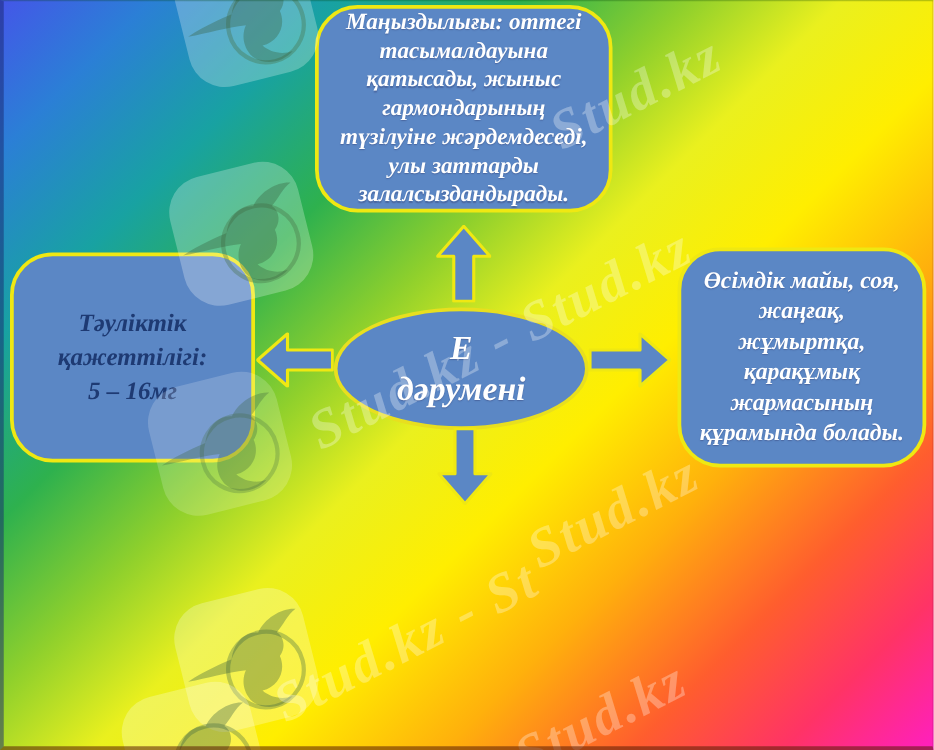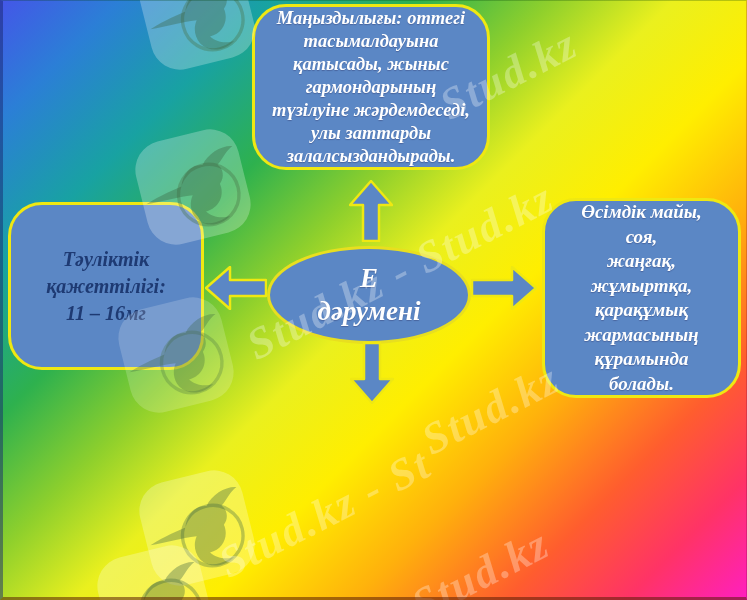--- a/index.html
+++ b/index.html
@@ -23,21 +23,21 @@
     display:flex;align-items:center;justify-content:center;text-align:center;
   }
   .node-text{
     white-space:pre-line;font-weight:bold;font-style:italic;
     color:#ffffff;text-shadow:0 1px 1px rgba(40,40,90,.35);
   }
   .box-top{left:252px;top:4px;width:238px;height:166px;padding:2px 10px;}
   .box-top .node-text{font-size:18.5px;line-height:23px;}
   .box-left{left:8px;top:202px;width:196px;height:168px;padding:2px 18px;}
   .box-left .node-text{font-size:20px;line-height:27px;color:#1e3a73;text-shadow:none;}
-  .box-right{left:542px;top:198px;width:199px;height:200px;padding:2px 26px;}
+  .box-right{left:542px;top:198px;width:199px;height:176px;padding:2px 8px;}
   .box-right .node-text{font-size:19px;line-height:24.5px;}
   .box-bottom{left:254px;top:416px;width:244px;height:168px;padding:2px 16px;}
   .box-bottom .node-text{font-size:20px;line-height:27px;}
   .center-ellipse{
     left:267px;top:246px;width:204px;height:98px;border-radius:50%;
     border-color:#e8df1f;
   }
   .center-ellipse .node-text{font-size:27px;line-height:33px;}
   .arrow{position:absolute;z-index:2;}
   .arrow polygon{fill:#5b87c5;stroke:#efe812;stroke-width:2.5;stroke-linejoin:round;}
@@ -78,21 +78,21 @@
 тасымалдауына
 қатысады, жыныс
 гармондарының
 түзілуіне жәрдемдеседі,
 улы заттарды
 залалсыздандырады.</div>
   </div>
   <div class="node box-left">
     <div class="node-text">Тәуліктік
 қажеттілігі:
-11 – 16мг</div>
+5 – 16мг</div>
   </div>
   <div class="node box-right">
     <div class="node-text">Өсімдік майы, соя,
 жаңғақ,
 жұмыртқа,
 қарақұмық
 жармасының
 құрамында болады.</div>
   </div>
 

